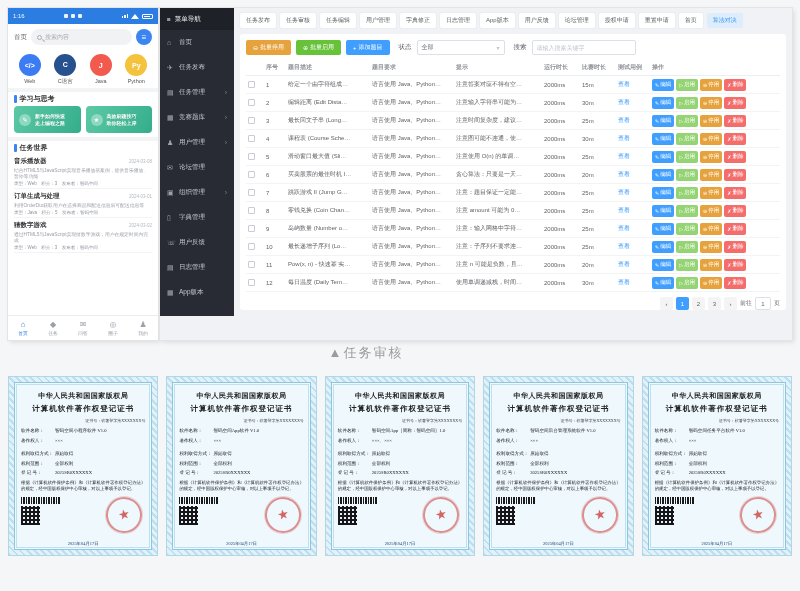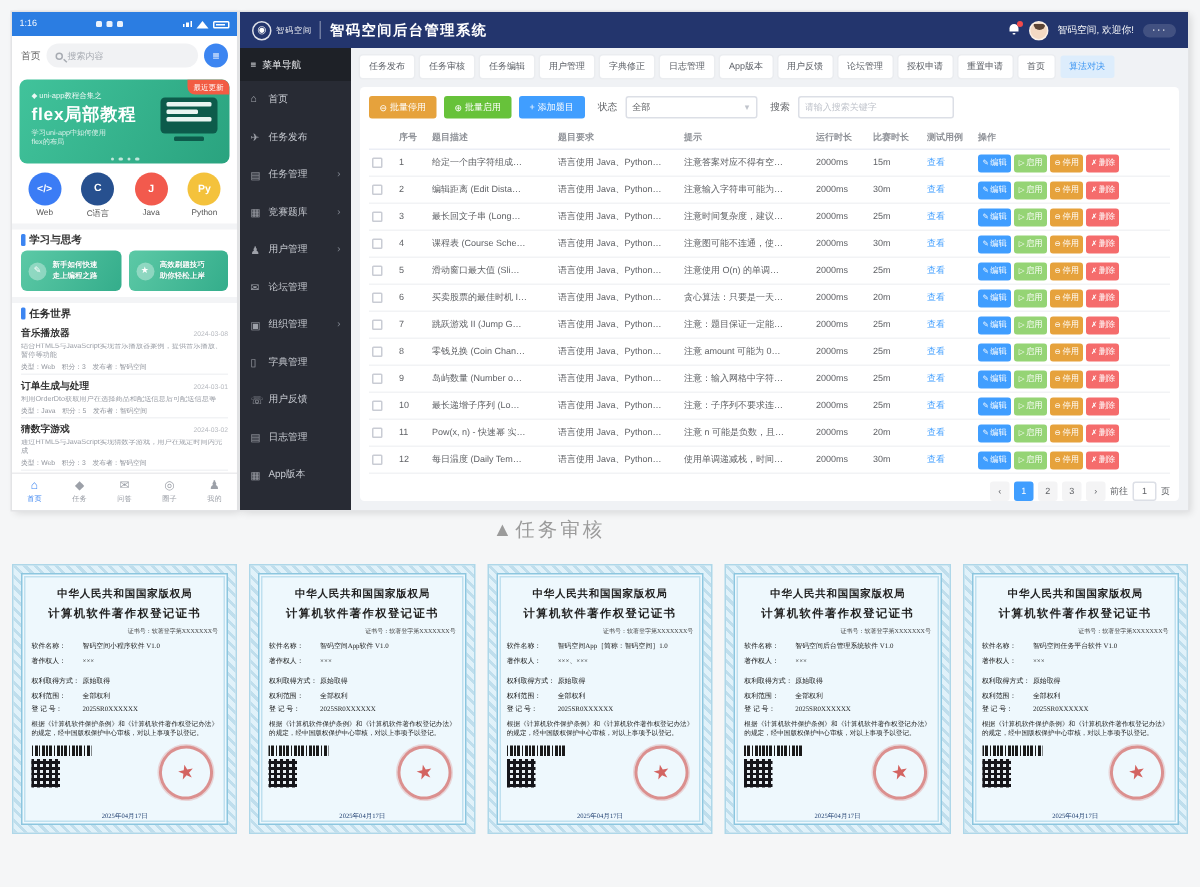--- a/index.html
+++ b/index.html
@@ -161,40 +161,20 @@
     <div class="p-search">
       <span class="loc">首页</span>
       <div class="pill">
         <span class="lens"></span>
         <span>搜索内容</span>
       </div>
       <div class="menu">
           <span>≡</span>
         </div>
     </div>
-    <div class="p-bannerwrap">
-      <div class="p-banner">
-        <div class="tag">最近更新</div>
-        <div class="kick">◆ uni-app教程合集之</div>
-        <div class="big">flex局部教程</div>
-        <div class="sub"><span>学习uni-app中如何使用</span><br><span>flex的布局</span></div>
-        <div class="art">
-            <i></i>
-            <i></i>
-            <i></i>
-          </div>
-        <div class="stand"></div>
-        <div class="dots">
-            <i></i>
-            <i></i>
-            <i></i>
-            <i></i>
-          </div>
-      </div>
-    </div>
     <div class="p-quicknav" id="quicknav">
         <div class="qn">
           <div class="c" style="background: rgb(59, 124, 245);">&lt;/&gt;</div>
           <div class="l">Web</div>
         </div>
         <div class="qn">
           <div class="c" style="background: rgb(39, 80, 143);">C</div>
           <div class="l">C语言</div>
         </div>
         <div class="qn">
@@ -276,38 +256,20 @@
           <span class="l">圈子</span>
         </div>
         <div class="p-tab">
           <span class="g">♟</span>
           <span class="l">我的</span>
         </div>
       </div>
   </div>
 
   <div class="admin">
-    <div class="a-header">
-      <span class="a-logo">
-          <span>◉</span>
-        </span>
-      <span class="a-logoname">智码空间</span>
-      <span class="a-div"></span>
-      <span class="a-title">智码空间后台管理系统</span>
-      <span class="a-right">
-        <span class="a-bell">
-            <span class="b"></span>
-            <span class="c"></span>
-            <span class="badge"></span>
-          </span>
-        <span class="a-avatar"></span>
-        <span class="a-welcome">智码空间, 欢迎你!</span>
-        <span class="a-more">···</span>
-      </span>
-    </div>
     <div class="a-body">
       <div class="a-side">
         <div class="a-menutitle">
           <span>≡</span>
           <span>菜单导航</span>
         </div>
         <div id="asidemenu">
             <div class="s-item">
               <span class="g">⌂</span>
               <span>首页</span>

